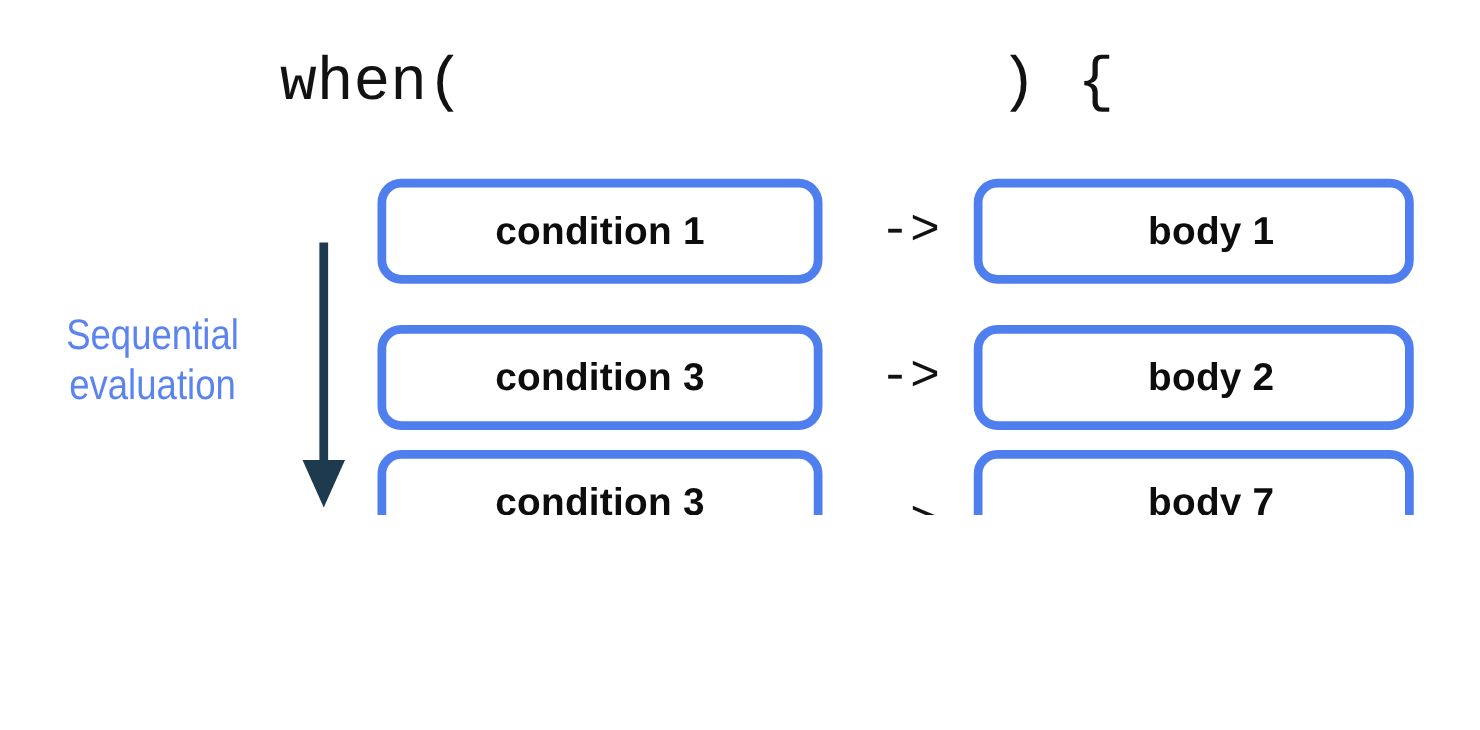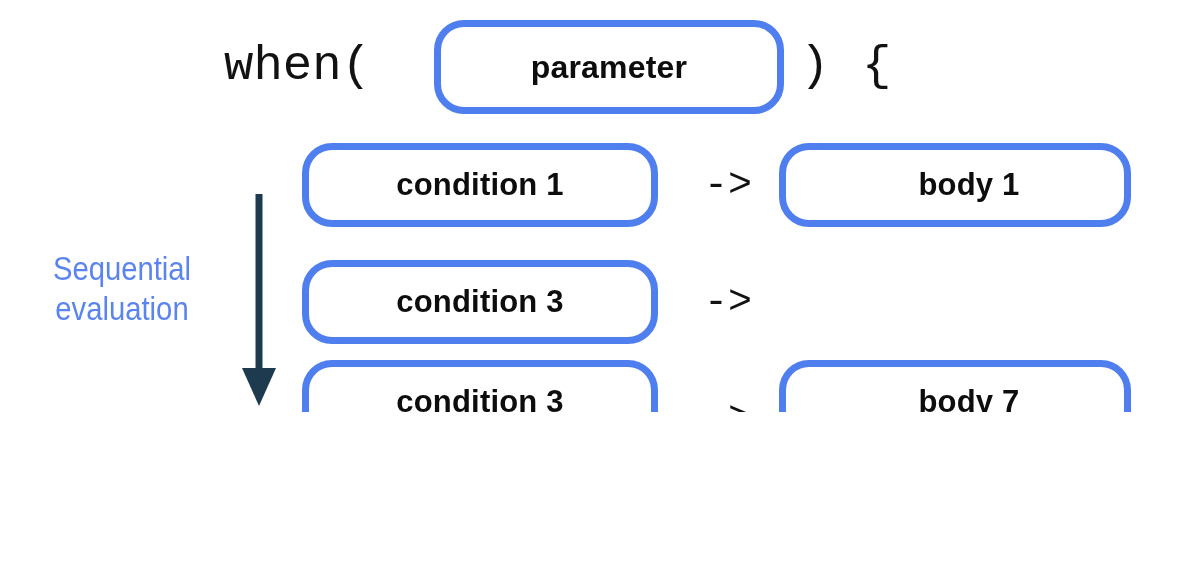--- a/index.html
+++ b/index.html
@@ -30,21 +30,21 @@
   #close-paren { left: 800px; top: 42px; }
   #open-brace  { left: 862px; top: 42px; }
   #close-brace { left: 226px; top: 500px; font-size: 52px; }
 
   
   .rbox {
     position: absolute;
     box-sizing: border-box;
     background: #ffffff;
     border: 7px solid #4f7eee;
-    border-radius: 30px;
+    border-radius: 19px;
     display: flex;
     align-items: center;
     justify-content: center;
   }
   .rbox .rbox-label {
     font-family: "Liberation Sans", sans-serif;
     font-weight: 700;
     font-size: 31px;
     color: #0d0d0d;
     letter-spacing: 0.2px;
@@ -107,23 +107,20 @@
     height: 216px;
   }
 </style>
 </head>
 <body>
 
 <div id="canvas">
 
   <div class="syntax" id="when-text">when(</div>
 
-  <div class="rbox" id="box-parameter">
-    <span class="rbox-label">parameter</span>
-  </div>
 
   <div class="syntax" id="close-paren">)</div>
 
   <div class="syntax" id="open-brace">{</div>
 
   <div id="seq-label">
     <span class="seq-line">Sequential</span>
     <span class="seq-line">evaluation</span>
   </div>
 
@@ -137,20 +134,23 @@
   </div>
   <div class="arrow-lit arrow-1">-&gt;</div>
   <div class="rbox body-box row-1">
     <span class="rbox-label">body 1</span>
   </div>
 
   <div class="rbox cond-box row-2">
     <span class="rbox-label">condition 3</span>
   </div>
   <div class="arrow-lit arrow-2">-&gt;</div>
+  <div class="rbox body-box row-2">
+    <span class="rbox-label">body 2</span>
+  </div>
 
   <div class="rbox cond-box row-3">
     <span class="rbox-label">condition 3</span>
   </div>
   <div class="arrow-lit arrow-3">-&gt;</div>
   <div class="rbox body-box row-3">
     <span class="rbox-label">body 7</span>
   </div>
 
   <div class="syntax" id="close-brace">}</div>

